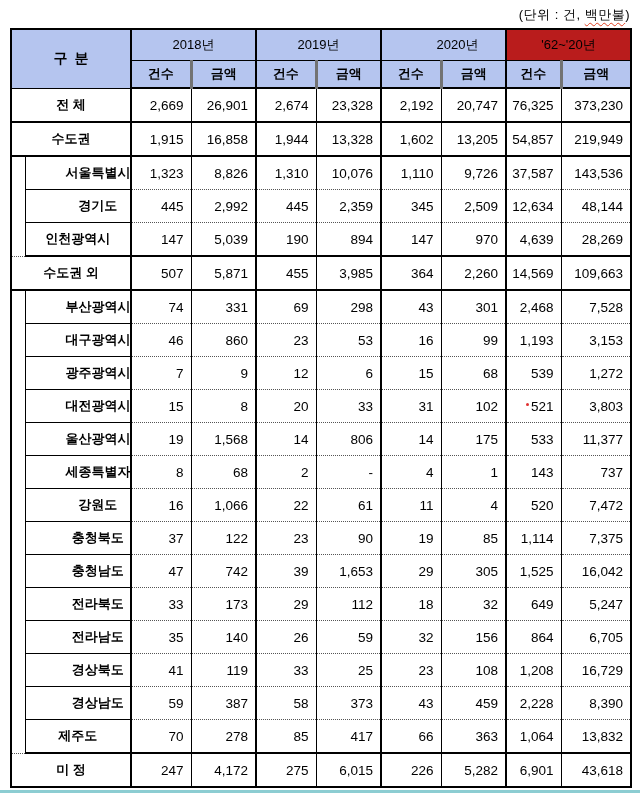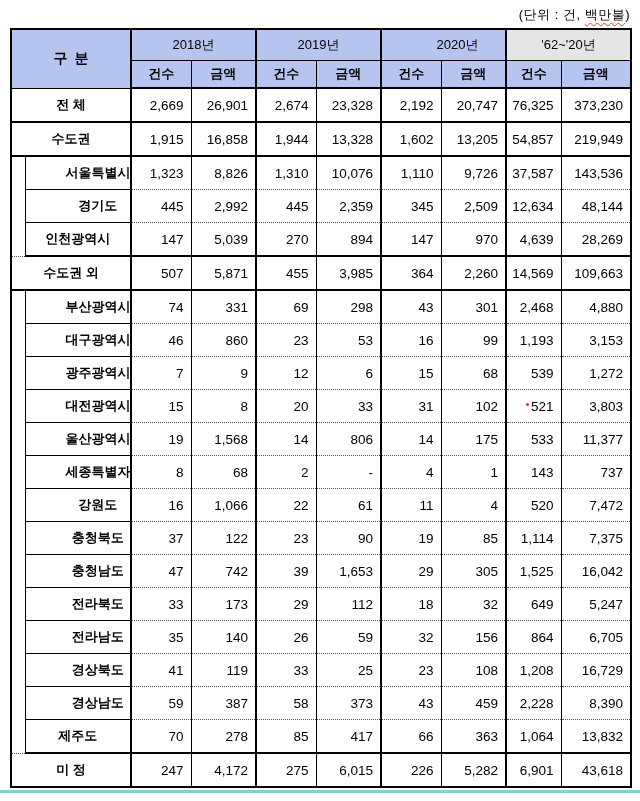--- a/index.html
+++ b/index.html
@@ -29,21 +29,21 @@
     background:#b5c5ef;
     border:1px solid #000;
     font-size:13px;font-weight:normal;
     padding:0;white-space:pre;
   }
   tr.yr-row th{height:30px;}
   tr.sub-row th{height:26px;font-weight:bold;border-bottom:2px solid #000;}
   th.corner{font-size:14px;font-weight:bold;border-right:2px solid #000;}
   th.yg{border-left:2px solid #000;}
   th.kh{border-left:2px solid #000;}
-  th.gh{border-left:1px solid #737373;}
+  th.gh{border-left:3px solid #737373;}
   tbody td{
     height:32px;font-size:13.5px;
     border-left:1px solid #000;
     padding:0 7px 0 0;text-align:right;
     overflow:hidden;
   }
   tbody td.label{
     text-align:center;font-weight:bold;font-size:13px;
     padding:0;border-left:none;white-space:pre;
     letter-spacing:0px;
@@ -79,21 +79,21 @@
         <col style="width:65px">
       <col style="width:55px">
         <col style="width:70px">
     </colgroup>
     <thead>
       <tr class="yr-row">
         <th class="corner" rowspan="2" colspan="2" style="background: rgb(181, 197, 239); font-family: Liberation Serif, serif;">구  분</th>
         <th class="yg" colspan="2" style="background: rgb(181, 197, 239);">2018년</th>
         <th class="yg" colspan="2" style="background: rgb(181, 197, 239); margin-left: 19px;">2019년</th>
         <th class="yg" colspan="2" style="background: rgb(181, 197, 239); padding-left: 28px;">2020년</th>
-        <th class="yg" colspan="2" style="background: #e5e5e5;">'62~'20년</th>
+        <th class="yg" colspan="2" style="background: #b91c1c;">'62~'20년</th>
       </tr>
       <tr class="sub-row">
         <th class="kh" style="background: rgb(181, 197, 239);">건수</th>
         <th class="gh" style="background: rgb(181, 197, 239);">금액</th>
         <th class="kh" style="background: rgb(181, 197, 239);">건수</th>
         <th class="gh" style="background: rgb(181, 197, 239);">금액</th>
         <th class="kh" style="background: rgb(181, 197, 239);">건수</th>
         <th class="gh" style="background: rgb(181, 197, 239);">금액</th>
         <th class="kh" style="background: rgb(181, 197, 239);">건수</th>
         <th class="gh" style="background: rgb(181, 197, 239);">금액</th>
@@ -142,21 +142,21 @@
           <td class="g">2,359</td>
           <td class="k">345</td>
           <td class="g">2,509</td>
           <td class="k">12,634</td>
           <td class="g">48,144</td>
         </tr>
         <tr class="sub bb2">
           <td class="label">인천광역시</td>
           <td class="k">147</td>
           <td class="g">5,039</td>
-          <td class="k">270</td>
+          <td class="k">190</td>
           <td class="g">894</td>
           <td class="k">147</td>
           <td class="g">970</td>
           <td class="k">4,639</td>
           <td class="g">28,269</td>
         </tr>
         <tr class="major bb2">
           <td class="label" colspan="2">수도권 외</td>
           <td class="k">507</td>
           <td class="g">5,871</td>
@@ -170,21 +170,21 @@
         <tr class="sub dot">
           <td class="gutter" rowspan="14"></td>
           <td class="label">부산광역시</td>
           <td class="k">74</td>
           <td class="g">331</td>
           <td class="k">69</td>
           <td class="g">298</td>
           <td class="k">43</td>
           <td class="g">301</td>
           <td class="k">2,468</td>
-          <td class="g">4,880</td>
+          <td class="g">7,528</td>
         </tr>
         <tr class="sub dot">
           <td class="label">대구광역시</td>
           <td class="k">46</td>
           <td class="g">860</td>
           <td class="k">23</td>
           <td class="g">53</td>
           <td class="k">16</td>
           <td class="g">99</td>
           <td class="k">1,193</td>

